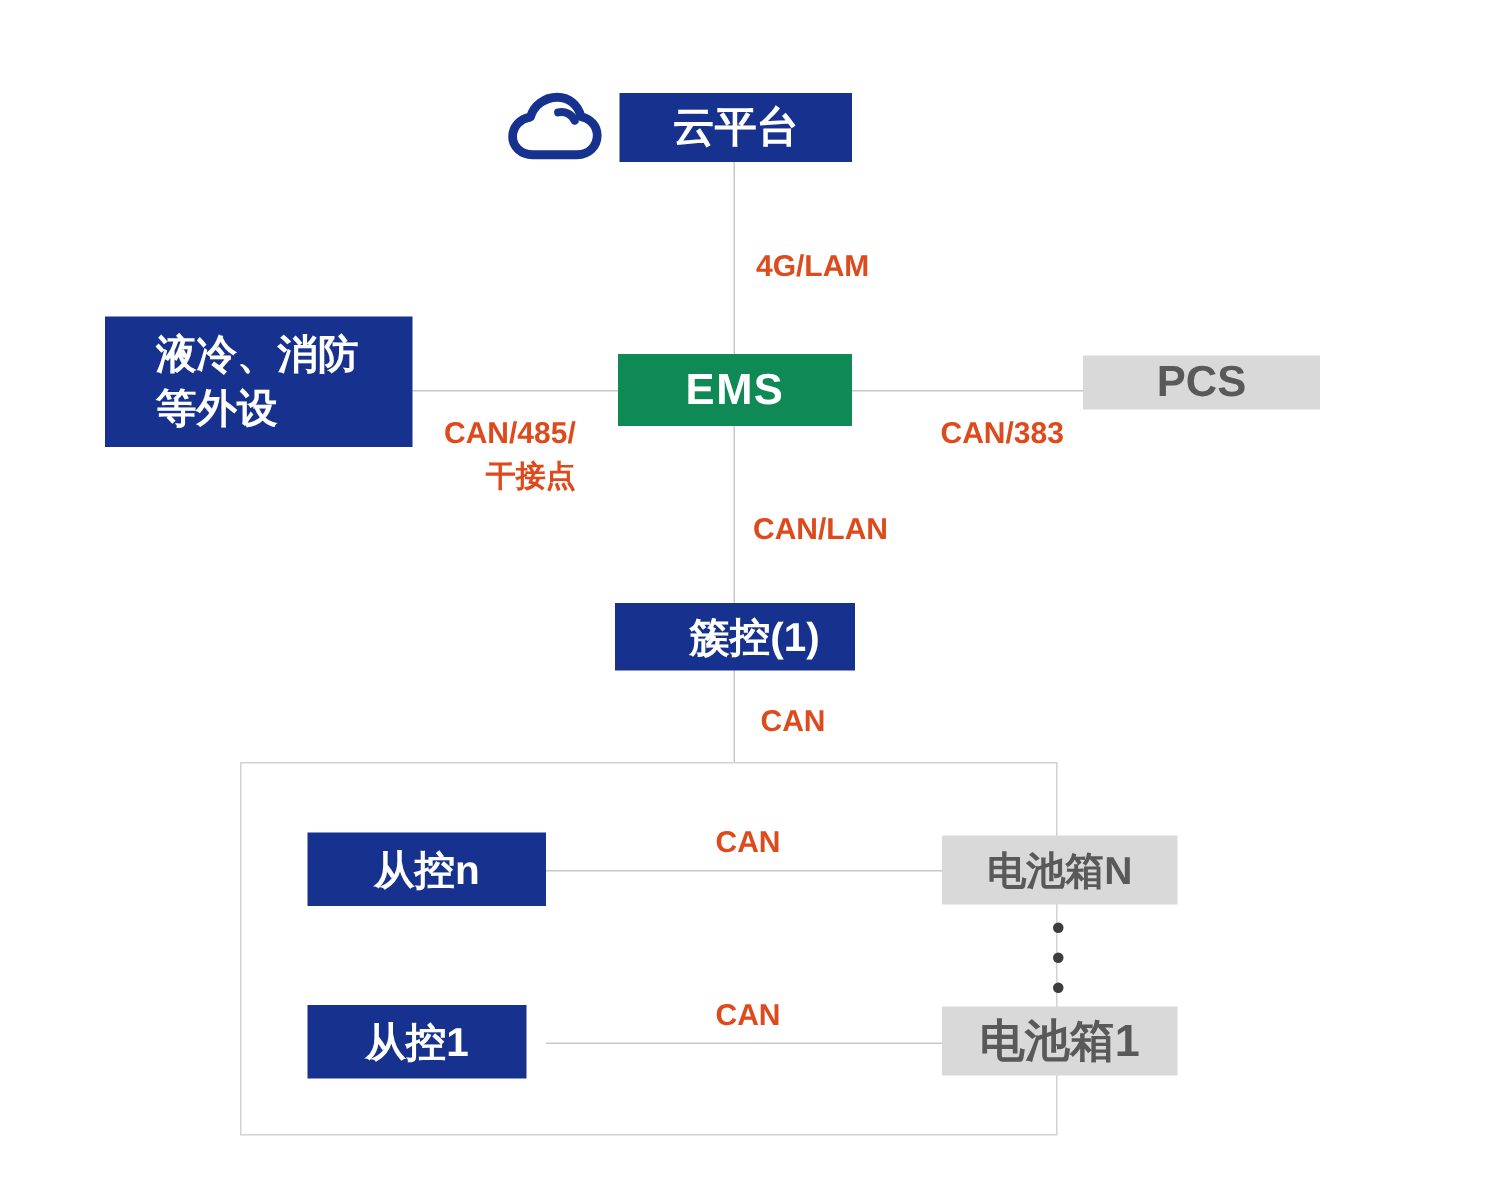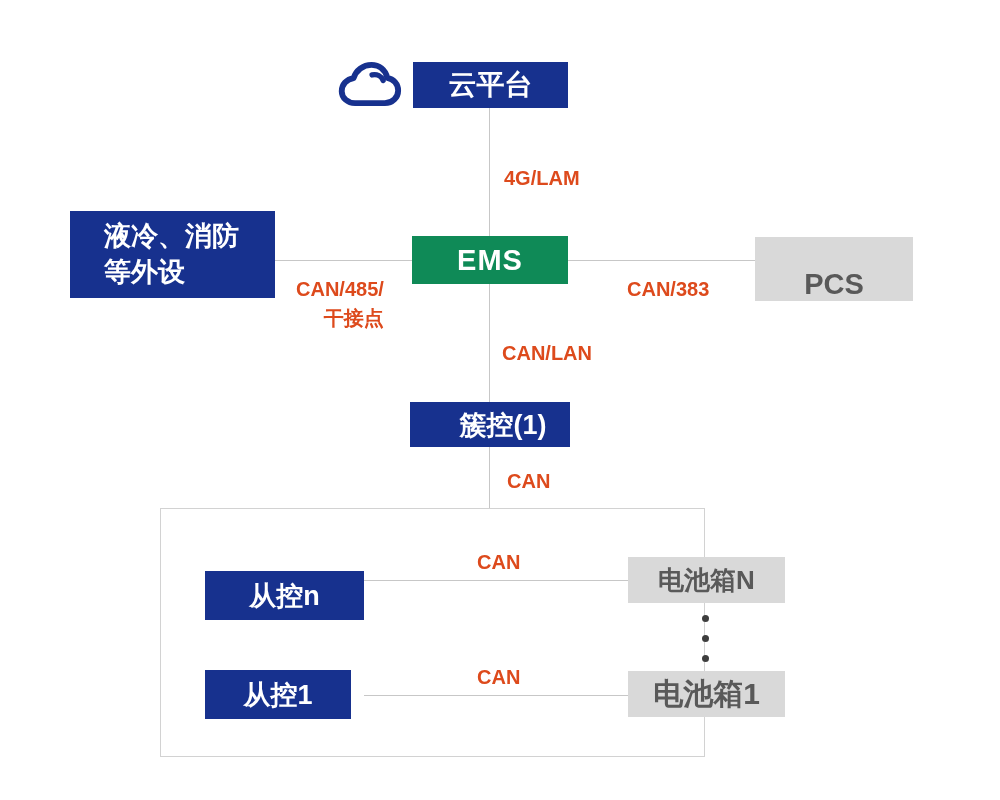--- a/index.html
+++ b/index.html
@@ -46,23 +46,23 @@
     height: 7px;
     border-radius: 50%;
     background: #3d3d3d;
   }
   .cloud-wrap { position: absolute; }
   
   #cloud-platform { left: 413px; top: 62px;  width: 155px; height: 46px; font-size: 28px; }
   #peripherals    { left: 70px;  top: 211px; width: 205px; height: 87px; font-size: 27px;
                     justify-content: flex-start; padding-left: 34px; line-height: 1.3; }
   #ems            { left: 412px; top: 236px; width: 156px; height: 48px; font-size: 29px; letter-spacing: 1px; }
-  #pcs            { left: 755px; top: 237px; width: 158px; height: 64px; font-size: 29px; align-items: flex-end; }
+  #pcs            { left: 722px; top: 237px; width: 158px; height: 36px; font-size: 29px; }
   #cluster        { left: 410px; top: 402px; width: 160px; height: 45px; font-size: 27px; padding-left: 26px; }
-  #slave-n        { left: 205px; top: 555px; width: 159px; height: 49px; font-size: 27px; margin-top: 16px; }
+  #slave-n        { left: 205px; top: 555px; width: 159px; height: 49px; font-size: 27px; }
   #battery-n      { left: 628px; top: 557px; width: 157px; height: 46px; font-size: 26px; }
   #slave-1        { left: 205px; top: 670px; width: 146px; height: 49px; font-size: 27px; }
   #battery-1      { left: 628px; top: 671px; width: 157px; height: 46px; font-size: 30px; }
 </style>
 </head>
 <body>
 
 <div class="canvas">
 
   <div class="line v-line" style="left:489px; top:108px; height:129px;"></div>

